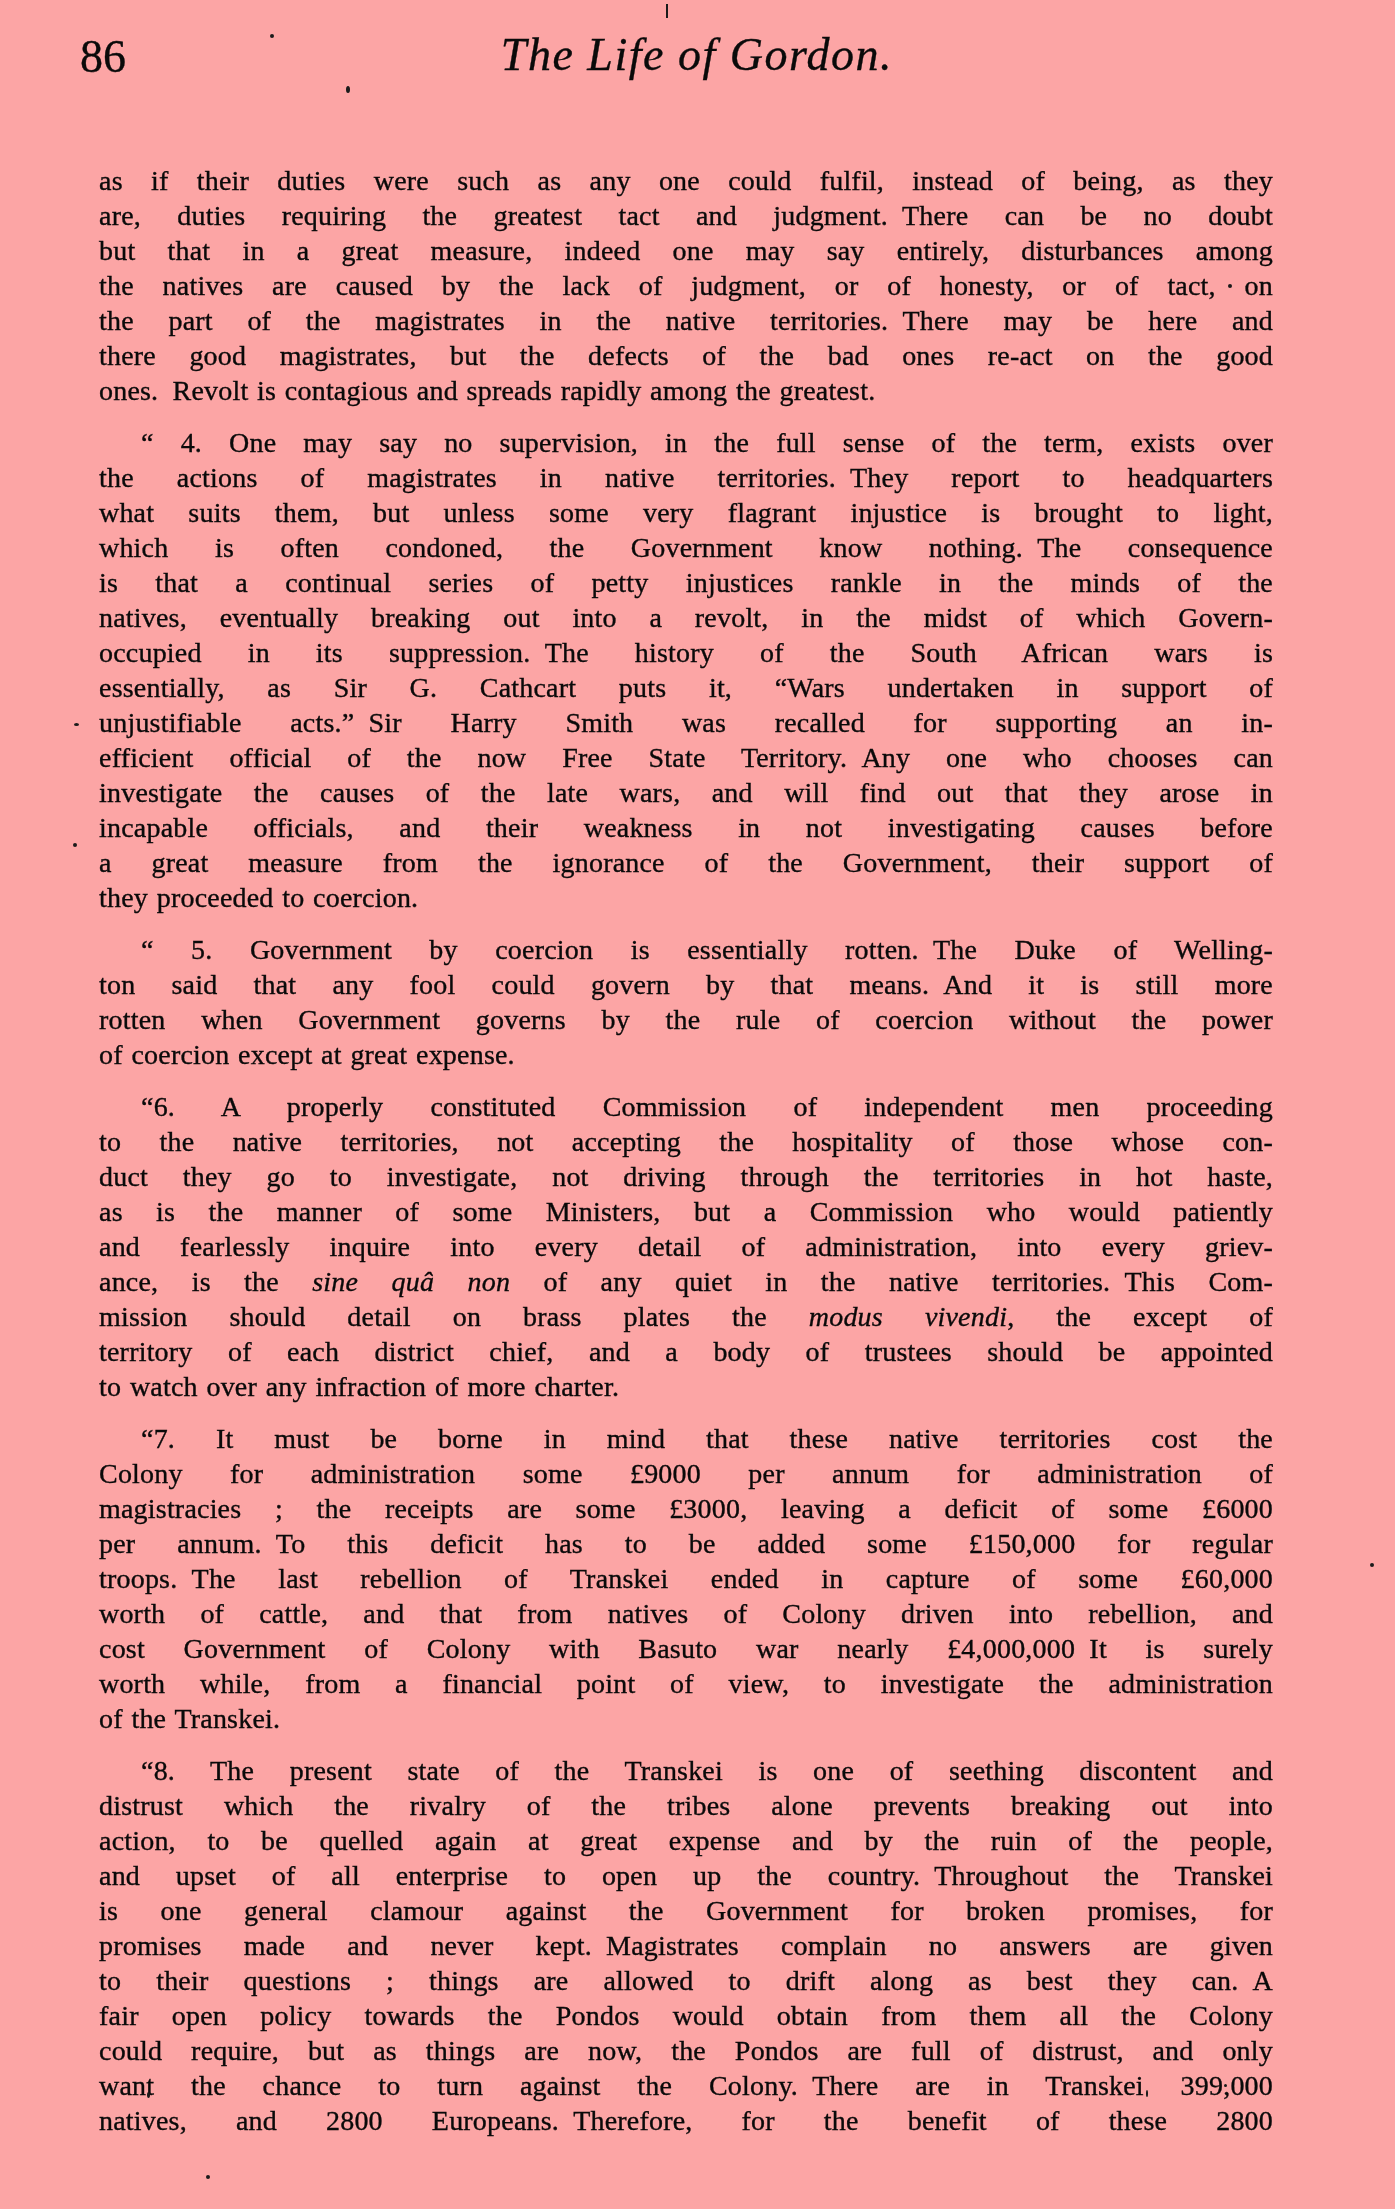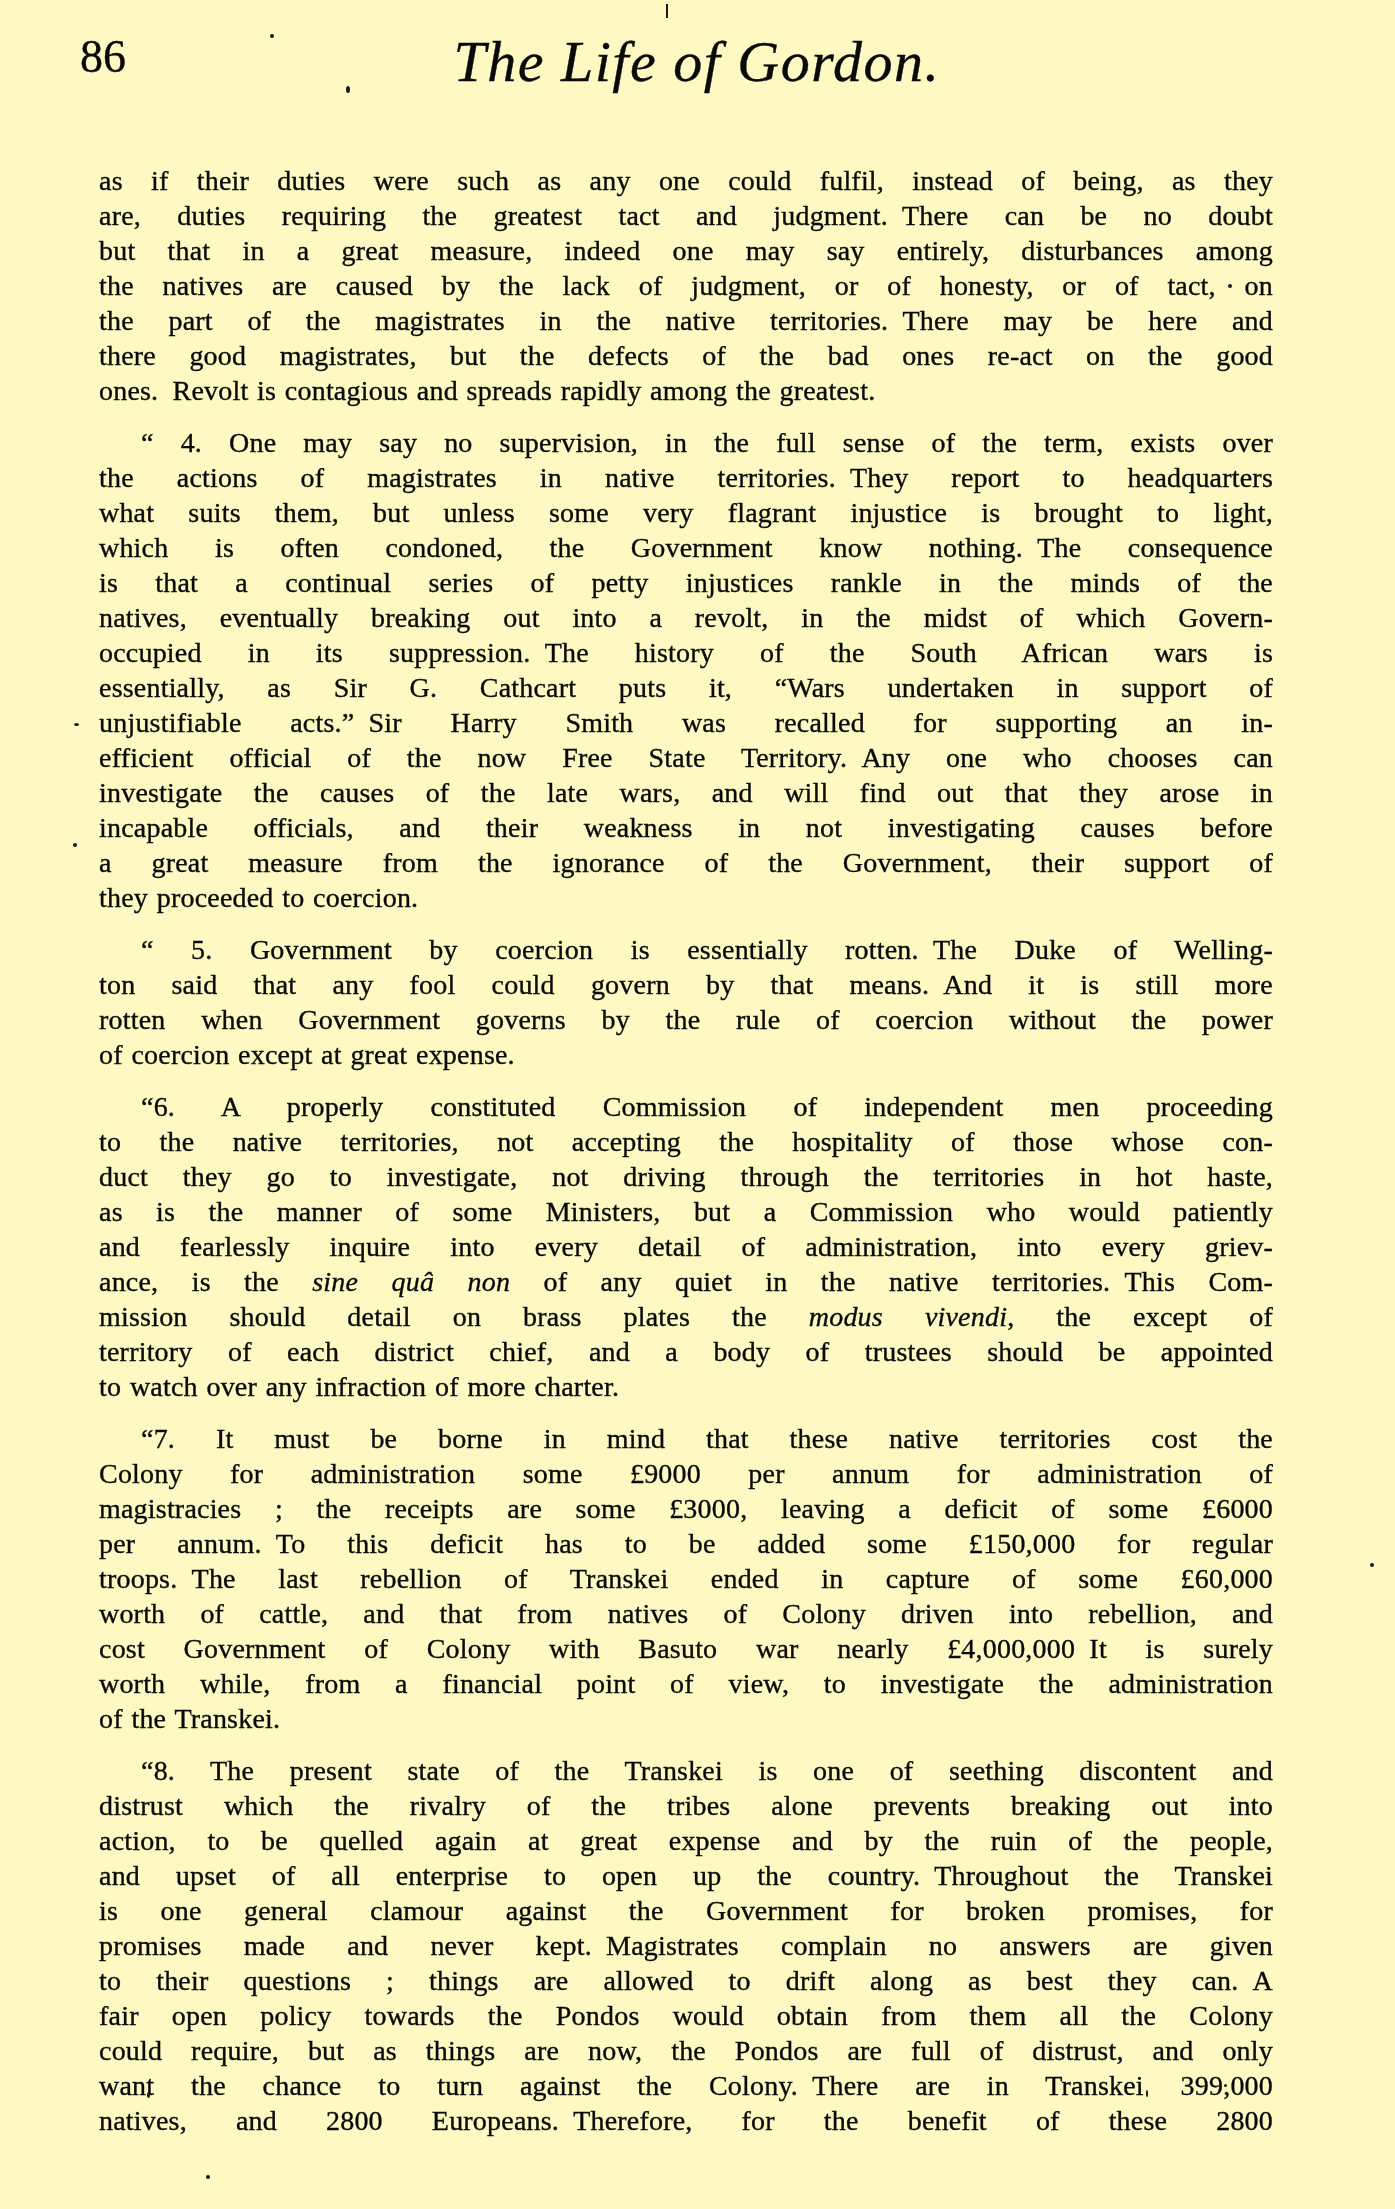--- a/index.html
+++ b/index.html
@@ -1,42 +1,42 @@
 <!DOCTYPE html>
 <html><head>
 <meta charset="utf-8">
 <style>
   html, body { margin: 0; padding: 0; background: #e8e8e8; }
   .scan-page {
     position: relative;
     width: 1395px;
     height: 2209px;
     margin: 0 auto;
-    background: #fef9c3;
+    background: #fca5a5;
     overflow: hidden;
     font-family: "Liberation Serif", "DejaVu Serif", serif;
     color: #0a0a0a;
     -webkit-text-stroke: 0.35px #0a0a0a;
   }
   .page-number {
     position: absolute;
     left: 80px;
     top: 34px;
     font-size: 46px;
     line-height: 1;
   }
   .running-title {
     position: absolute;
     left: 82px;
     top: 30px;
     width: 1208px;
     text-align: center;
     text-indent: 22px;
     font-style: italic;
-    font-size: 58px;
+    font-size: 46px;
     line-height: 1.1;
     letter-spacing: 1.5px;
   }
   .page-body {
     position: absolute;
     left: 82px;
     top: 146px;
     width: 1208px;
     font-size: 28px;
     line-height: 35px;

